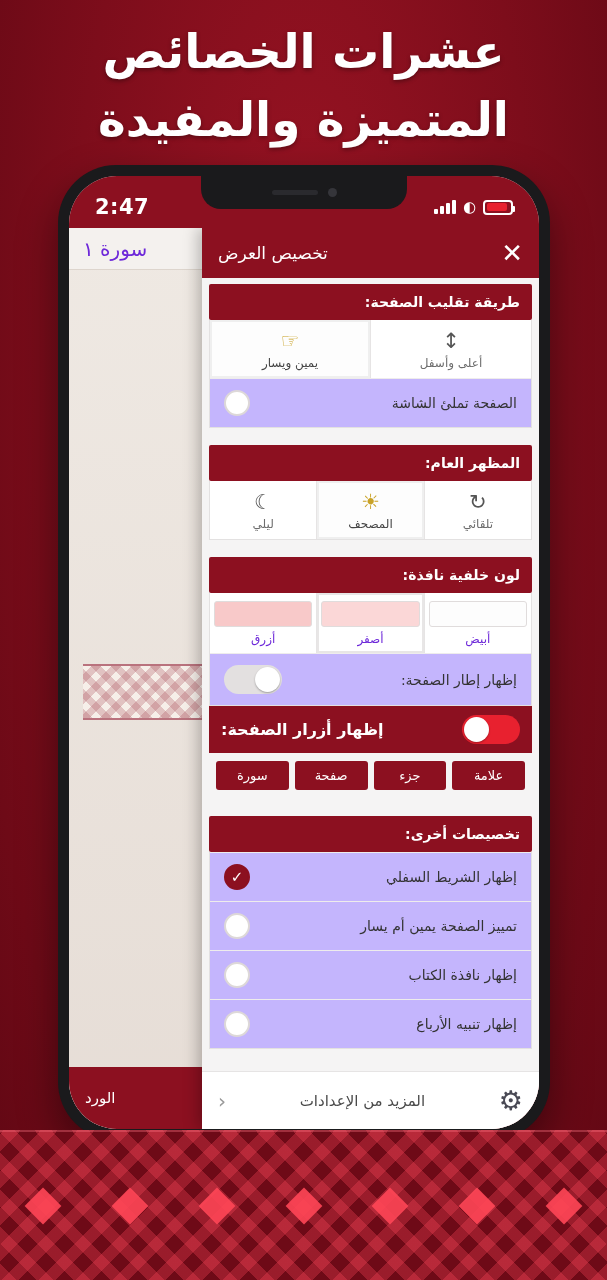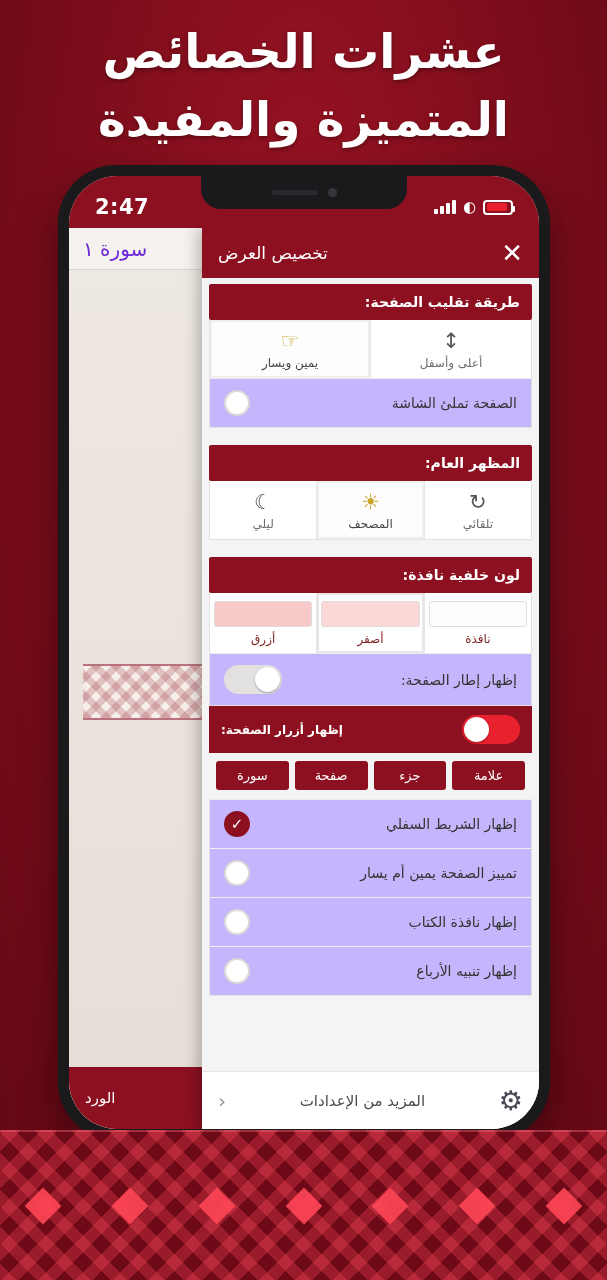--- a/index.html
+++ b/index.html
@@ -193,28 +193,28 @@
   }
   .switch i {
     position: absolute; top: 2px; right: 2px; width: 25px; height: 25px;
     border-radius: 50%; background: #fff; box-shadow: 0 1px 2px rgba(0,0,0,.3);
   }
   .switch.on { background: #e8212f; }
   .switch.on i { right: auto; left: 2px; }
 
   .switch-row-dark {
     display: flex; align-items: center; justify-content: space-between;
-    padding: 9px 12px; background: #8c1020; color: #fff; font-size: 12px; font-weight: bold;
+    padding: 9px 12px; background: #8c1020; color: #fff; font-size: 16px; font-weight: bold;
   }
 
   
   .sw-row { display: flex; }
   .sw {
     flex: 1; text-align: center; padding: 8px 4px 7px;
-    border-left: 1px solid #e6e4e4; font-size: 12px; color: #7f1d1d; background: #fff;
+    border-left: 1px solid #e6e4e4; font-size: 12px; color: #6d28d9; background: #fff;
   }
   .sw:last-child { border-left: none; }
   .sw.sel { box-shadow: inset 0 0 0 2px #e8e6e6; }
   .sw b { display: block; height: 26px; border-radius: 3px; margin-bottom: 5px; border: 1px solid #e0dcdc; }
 
   .chips { display: flex; gap: 6px; padding: 8px 7px 9px; background: #f5f4f4; }
   .chip {
     flex: 1; text-align: center; background: #8c1020; color: #fff;
     font-size: 13px; padding: 7px 0; border-radius: 3px;
   }
@@ -331,21 +331,21 @@
               <span>ليلي</span>
             </div>
           </div>
         </div>
 
         <div class="sec-head">لون خلفية نافذة:</div>
         <div class="card">
           <div class="sw-row">
             <div class="sw">
               <b style="background:#fdfdfd"></b>
-              <span>نافذة</span>
+              <span>أبيض</span>
             </div>
             <div class="sw sel">
               <b style="background:#fbd7d7"></b>
               <span>أصفر</span>
             </div>
             <div class="sw">
               <b style="background:#f8c9c9"></b>
               <span>أزرق</span>
             </div>
           </div>
@@ -363,20 +363,21 @@
             </span>
           <span>إظهار أزرار الصفحة:</span>
         </div>
         <div class="chips">
           <span class="chip">علامة</span>
           <span class="chip">جزء</span>
           <span class="chip">صفحة</span>
           <span class="chip">سورة</span>
         </div>
 
+        <div class="sec-head">تخصيصات أخرى:</div>
         <div class="card">
           <div class="row">
             <span class="lbl">إظهار الشريط السفلي</span>
             <span class="radio on"></span>
           </div>
           <div class="row">
             <span class="lbl">تمييز الصفحة يمين أم يسار</span>
             <span class="radio"></span>
           </div>
           <div class="row">

